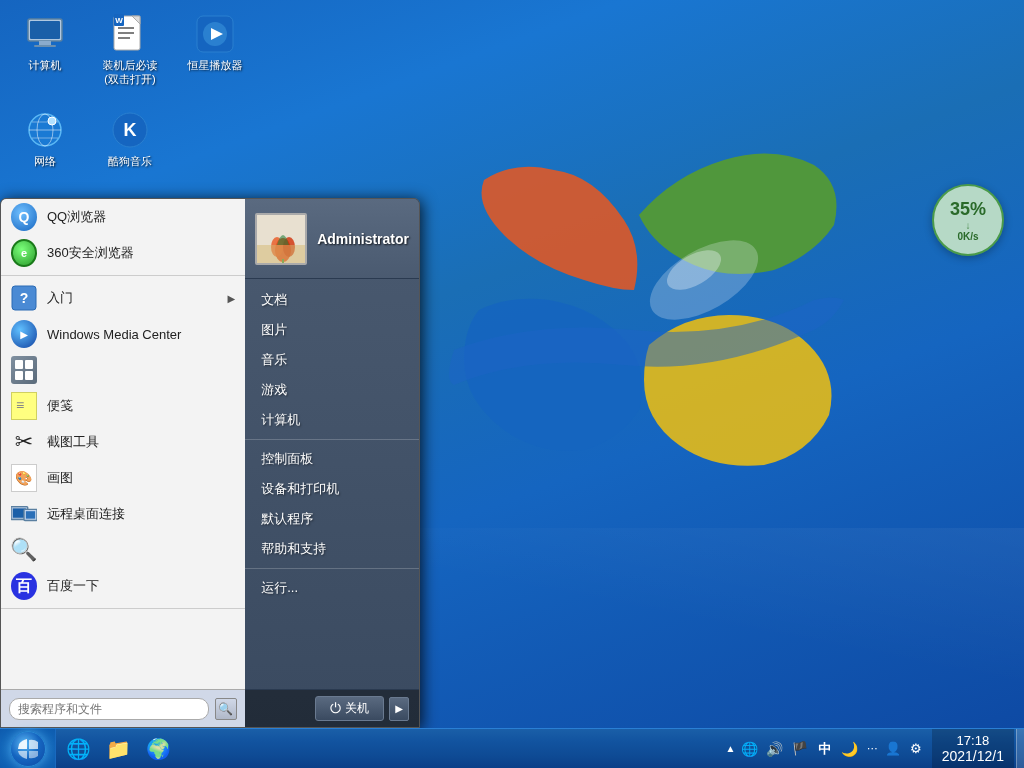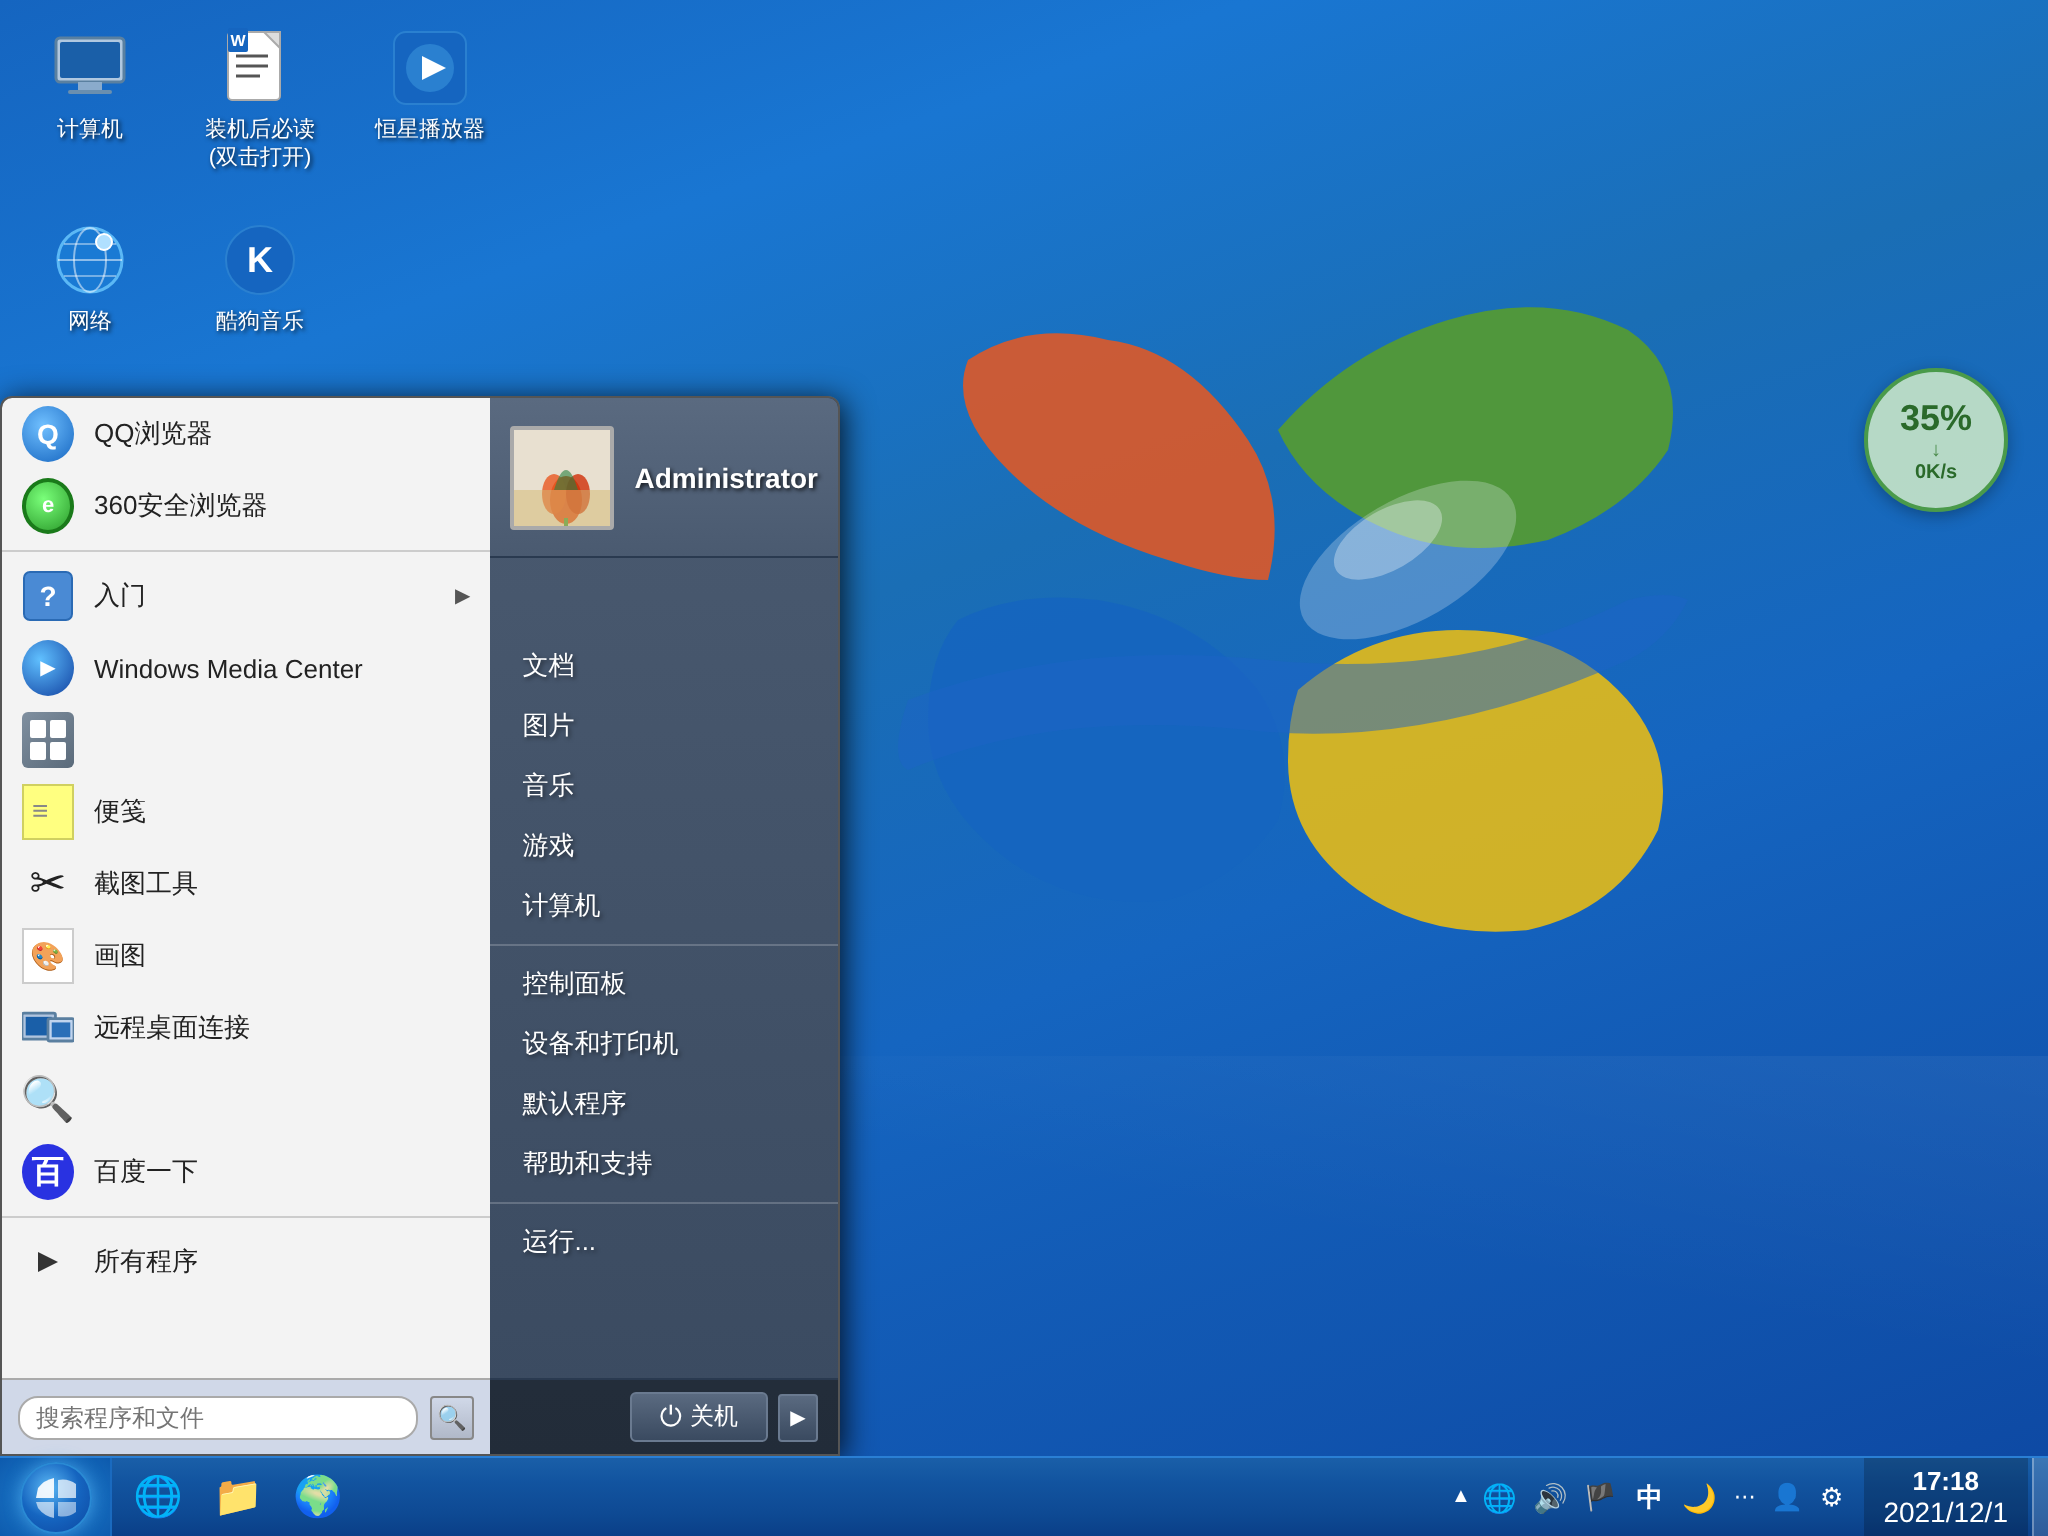--- a/index.html
+++ b/index.html
@@ -161,21 +161,20 @@
       justify-content: center;
       font-size: 12px;
     }
 
     
     .start-right {
       flex: 1;
       background: linear-gradient(to bottom, #4a5a70 0%, #3a4a60 100%);
       display: flex;
       flex-direction: column;
-      gap: 33px;
     }
 
     .start-user {
       height: 80px;
       background: linear-gradient(to bottom, #5a6a80, #4a5a70);
       display: flex;
       align-items: center;
       padding: 10px;
       gap: 10px;
       border-bottom: 1px solid #2a3a50;
@@ -355,21 +354,21 @@
       align-items: center;
       justify-content: center;
       padding: 0 10px;
       color: white;
       cursor: pointer;
       min-width: 70px;
     }
 
     .clock-time {
       font-size: 13px;
-      font-weight: bold;
+      font-weight: normal;
     }
 
     .clock-date {
       font-size: 14px;
     }
 
     
     .perf-widget {
       position: absolute;
       right: 20px;
@@ -741,28 +740,20 @@
 
         <div class="start-item">
           <div class="s-icon">
             <div class="baidu-icon">百</div>
           </div>
           <span class="s-label">百度一下</span>
         </div>
 
         <div class="start-divider"></div>
 
-        <div class="start-item">
-          <div class="s-icon">
-            <svg width="14" height="14" viewBox="0 0 14 14">
-              <polygon points="2,2 12,7 2,12" fill="#333"></polygon>
-            </svg>
-          </div>
-          <span class="s-label">所有程序</span>
-        </div>
 
       </div>
 
       <div class="start-search">
         <input type="text" style="flex: 1 1 0%; border: 1px solid rgb(170, 170, 170); border-radius: 10px; padding: 3px 8px; font-size: 12px;" placeholder="搜索程序和文件">
         <div class="search-btn">🔍</div>
       </div>
     </div>
 
     <div class="start-right">

